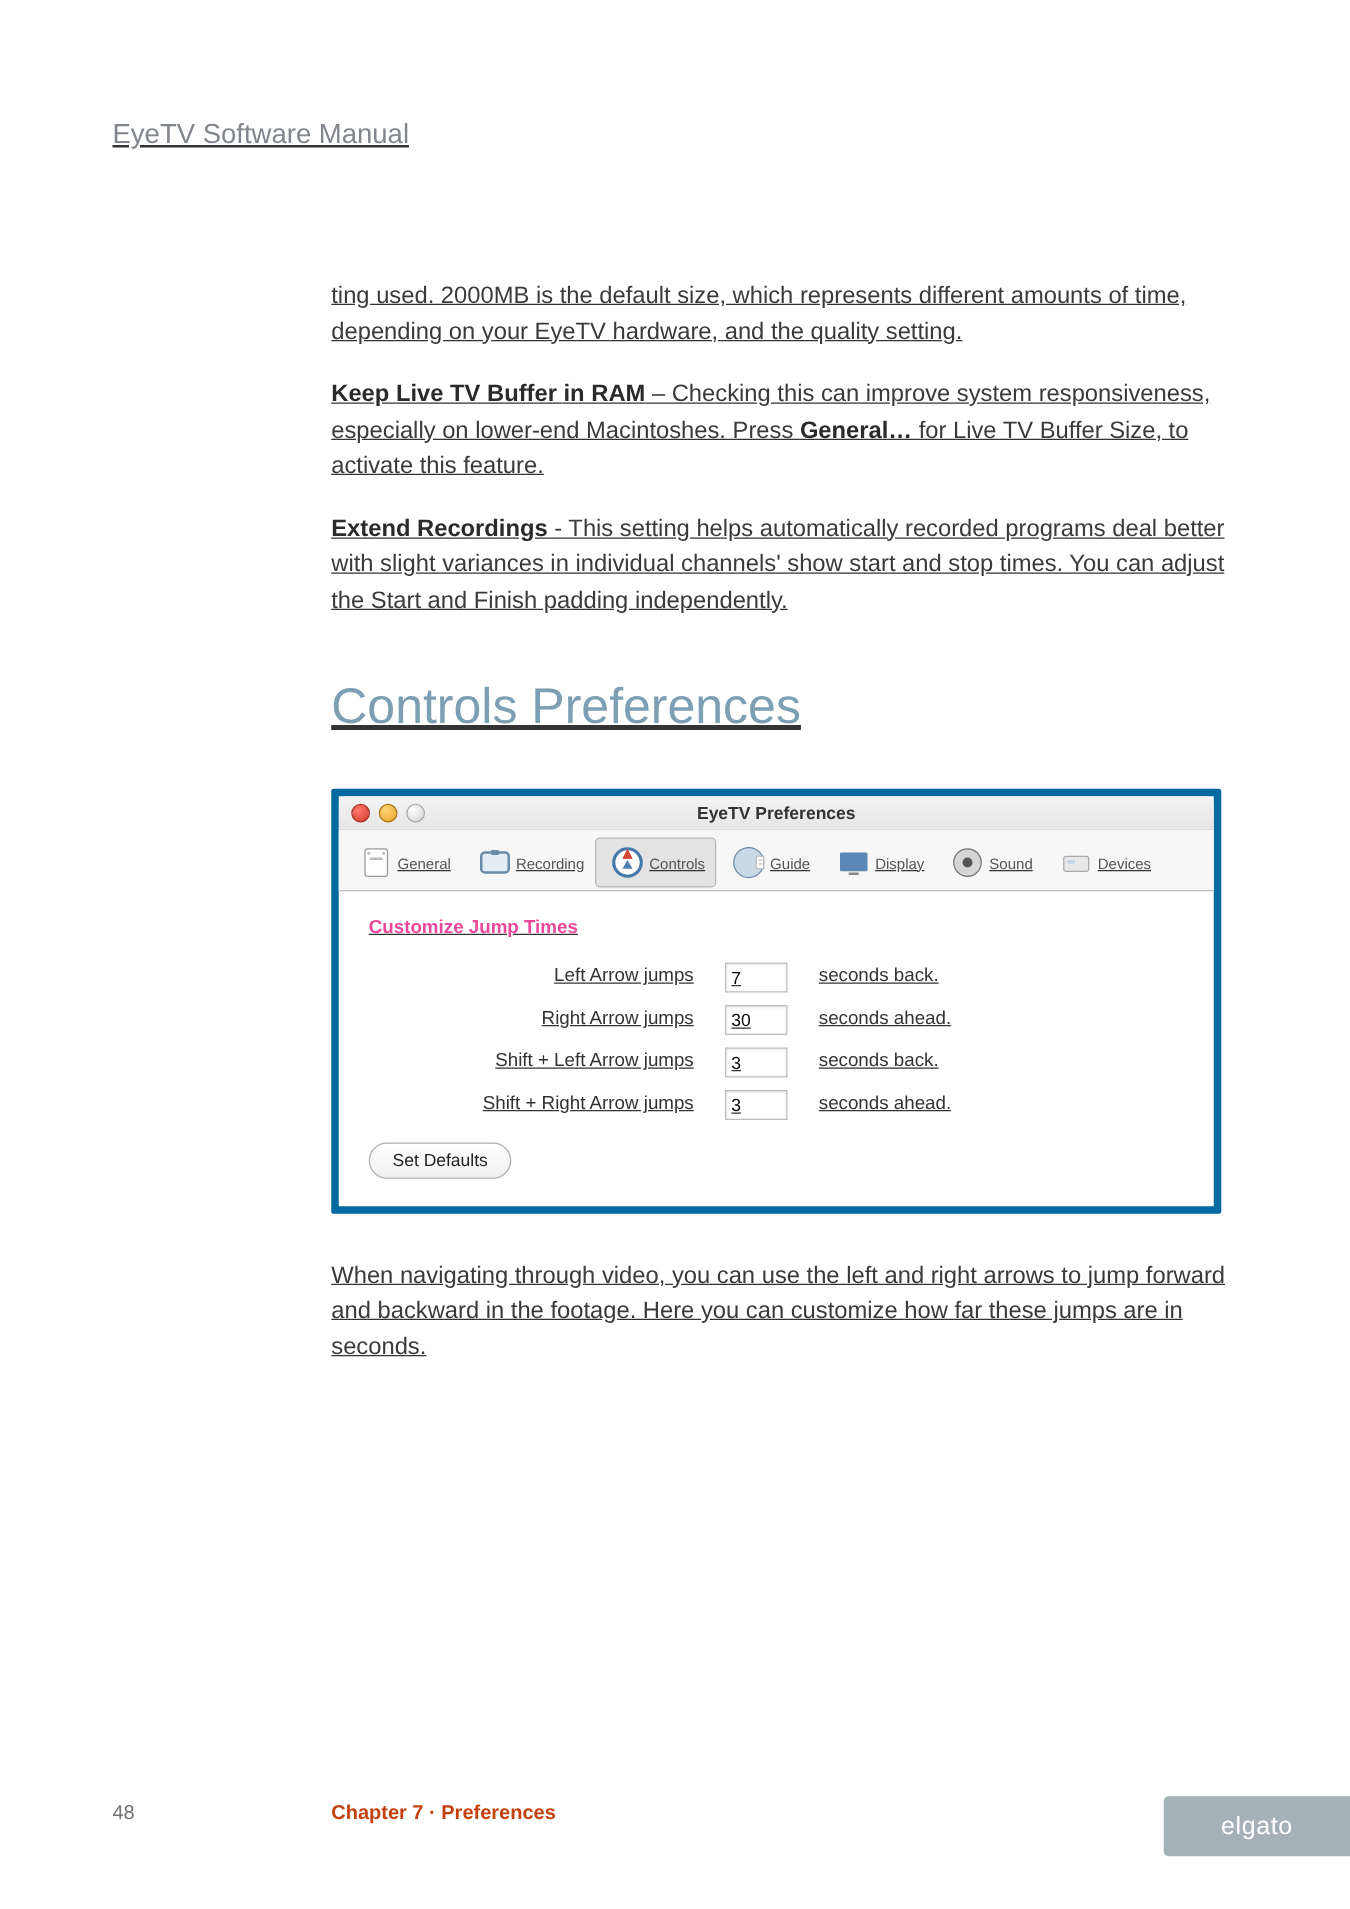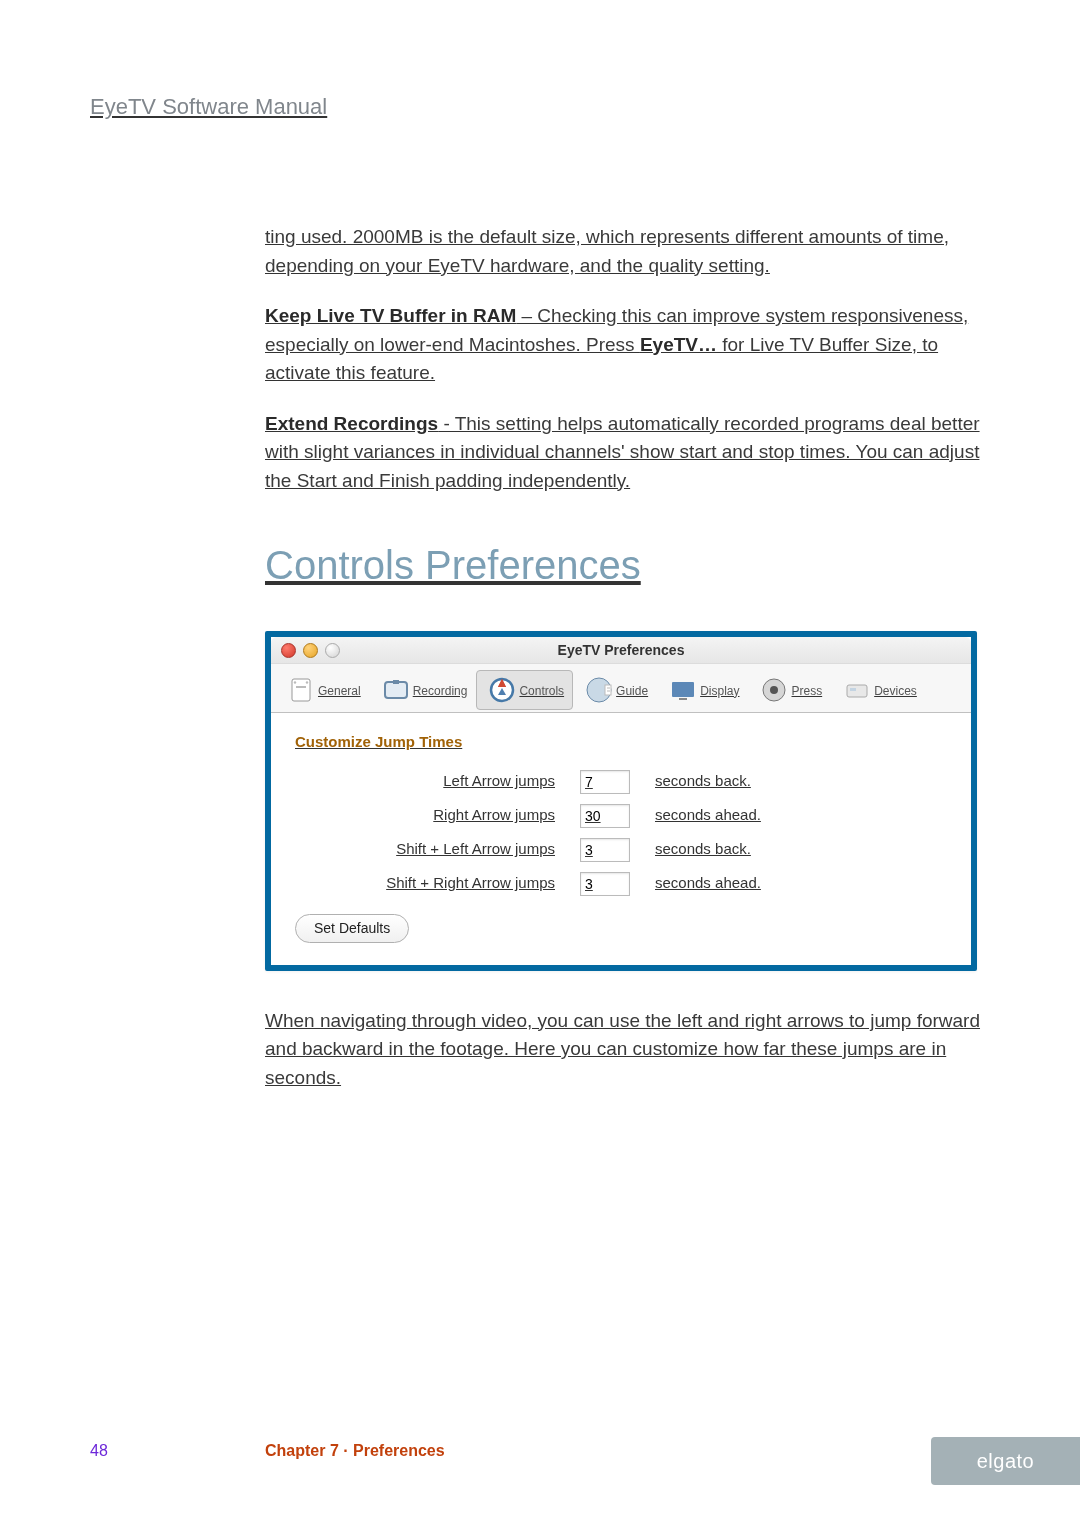--- a/index.html
+++ b/index.html
@@ -119,21 +119,21 @@
     margin-top: 1px;
     white-space: nowrap;
   }
   .pane {
     padding: 18px 24px 22px 24px;
   }
   .pane-h {
     font-weight: 700;
     font-size: 15px;
     margin-bottom: 16px;
-    color: #a16207;
+    color: #ec4899;
   }
   .row {
     display: flex;
     align-items: center;
     margin-bottom: 10px;
     gap: 15px;
   }
   .row-label {
     width: 260px;
     text-align: right;
@@ -166,21 +166,21 @@
   .footer {
     position: absolute;
     bottom: 64px;
     left: 90px;
     right: 90px;
     display: flex;
     align-items: center;
     font-size: 16px;
   }
   .page-num {
-    color: #6d28d9;
+    color: #737373;
     width: 175px;
     font-weight: 400;
   }
   .chapter {
     color: #c2410c;
     font-size: 16px;
     font-weight: 700;
   }
   .brand-tab {
     position: absolute;
@@ -203,21 +203,21 @@
 </head>
 <body>
 
 <div class="page">
   <div class="header">EyeTV Software Manual</div>
 
   <div class="content">
     <div class="para">ting used.  2000MB is the default size, which represents different amounts of time, depending on your EyeTV hardware, and the quality setting.</div>
 
     <div class="para">
-      <b>Keep Live TV Buffer in RAM</b><span> – Checking this can improve system responsiveness, especially on lower-end Macintoshes.  Press </span><b>EyeTV…</b><span> for Live TV Buffer Size, to activate this feature.</span>
+      <b>Keep Live TV Buffer in RAM</b><span> – Checking this can improve system responsiveness, especially on lower-end Macintoshes.  Press </span><b>General…</b><span> for Live TV Buffer Size, to activate this feature.</span>
     </div>
 
     <div class="para">
       <b>Extend Recordings</b><span> - This setting helps automatically recorded programs deal better with slight variances in individual channels' show start and stop times.  You can adjust the Start and Finish padding independently.</span>
     </div>
 
     <div class="section-title">Controls Preferences</div>
 
     <div class="prefwin">
       <div class="titlebar">
@@ -282,21 +282,21 @@
           </div>
           <div class="tb-label">Display</div>
         </div>
         <div class="tb-item">
           <div class="tb-icon">
             <svg width="30" height="30" viewBox="0 0 30 30">
                 <circle cx="15" cy="15" r="11" fill="#d6d6d6" stroke="#777"></circle>
                 <circle cx="15" cy="15" r="4" fill="#555"></circle>
               </svg>
           </div>
-          <div class="tb-label">Press</div>
+          <div class="tb-label">Sound</div>
         </div>
         <div class="tb-item">
           <div class="tb-icon">
             <svg width="30" height="30" viewBox="0 0 30 30">
                 <rect x="5" y="10" width="20" height="12" rx="2" fill="#e8e8e8" stroke="#aaa"></rect>
                 <rect x="8" y="13" width="6" height="3" fill="#c4d4e2"></rect>
               </svg>
           </div>
           <div class="tb-label">Devices</div>
         </div>

